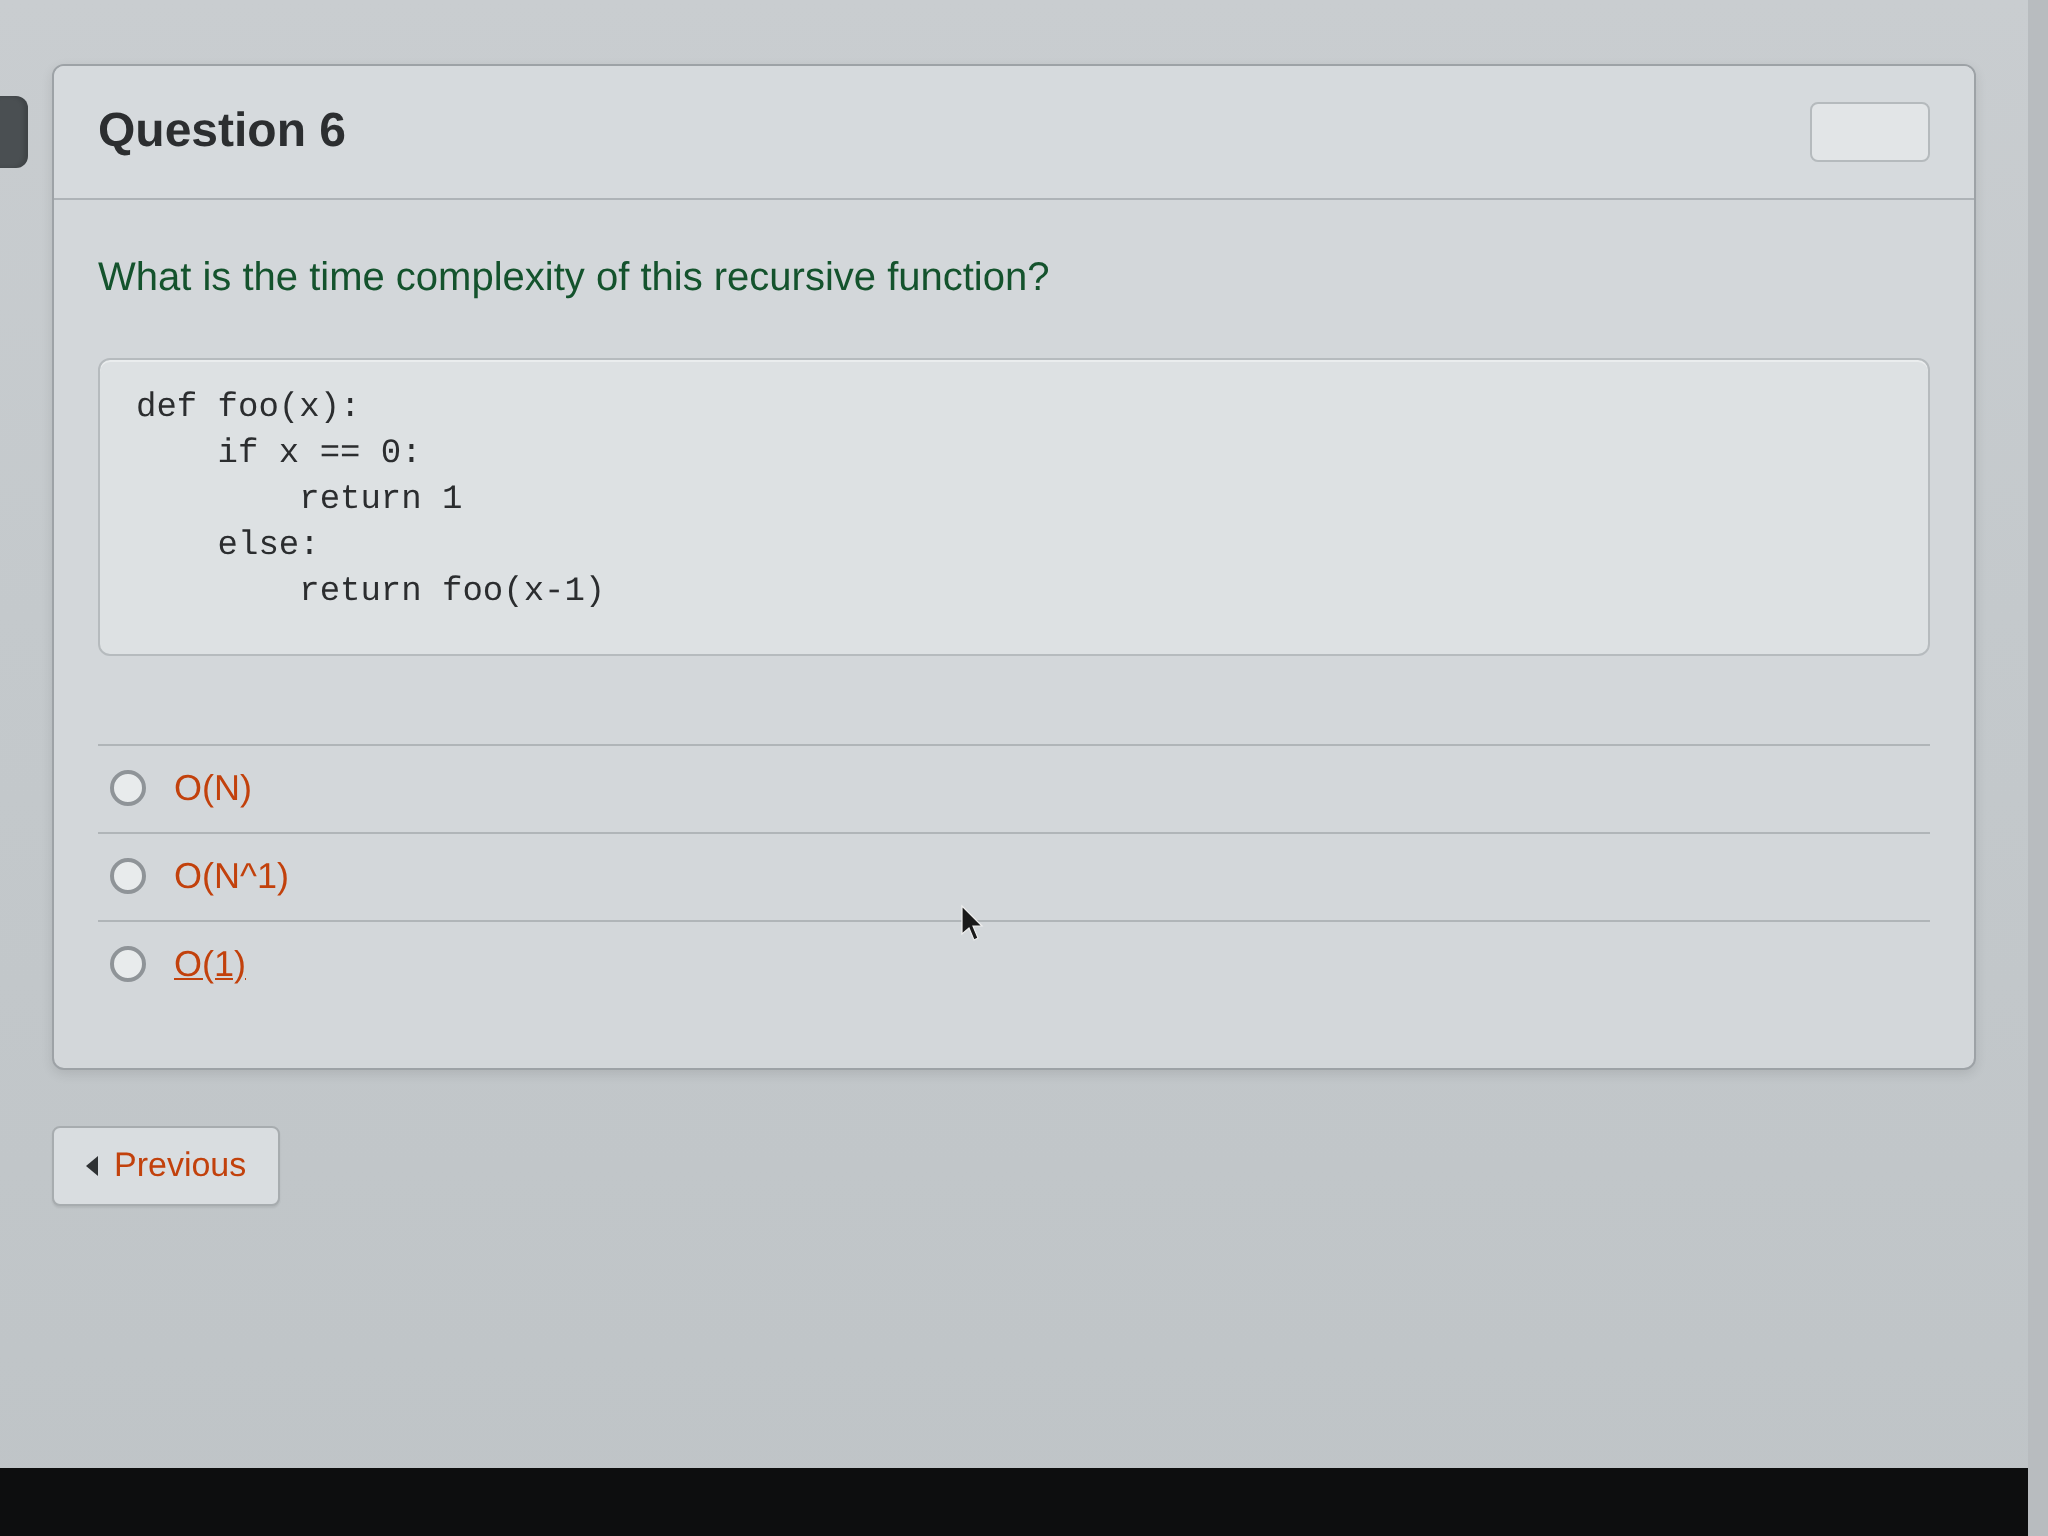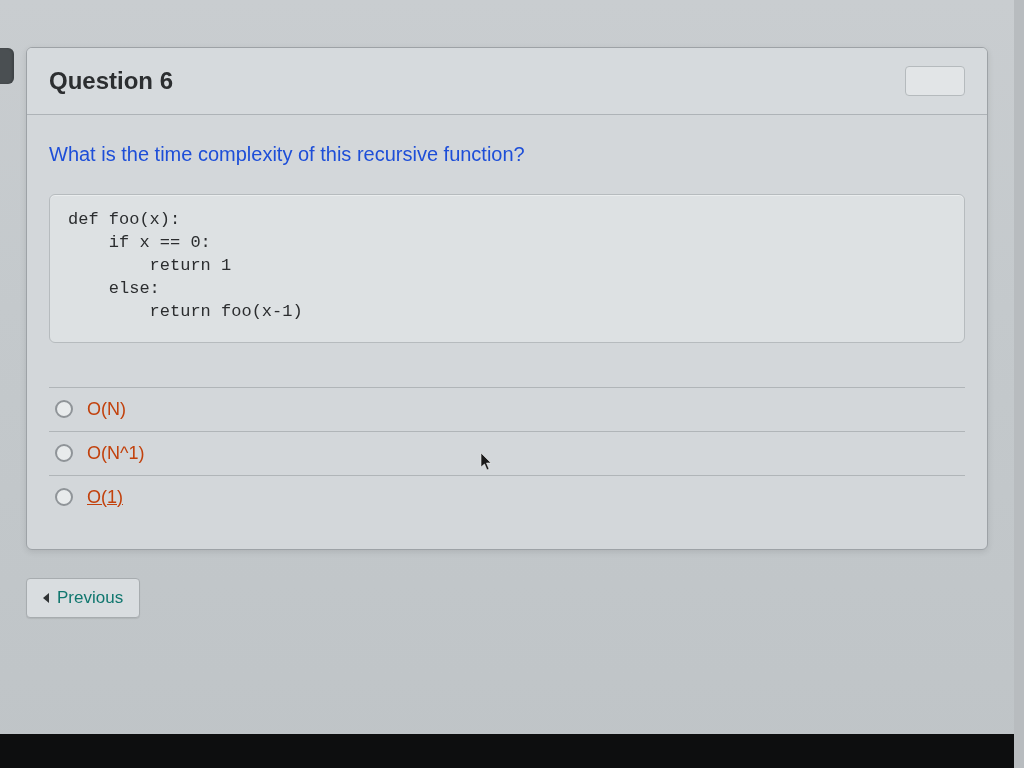--- a/index.html
+++ b/index.html
@@ -8,21 +8,21 @@
     width: 1024px; height: 768px;
     background: #b8bcbf;
     font-family: "Helvetica Neue", Arial, sans-serif;
     color: #2d2f31;
     overflow: hidden;
   }
   .page {
     position: relative;
     width: 1014px; height: 768px;
     background: linear-gradient(180deg, #c9cdd0 0%, #c4c9cc 40%, #bfc4c7 100%);
-    padding-top: 47px;
+    padding-top: 32px;
   }
   .tab-marker {
     position: absolute;
     left: 0; top: 48px;
     width: 14px; height: 36px;
     background: #4a4f52;
     border-top-right-radius: 6px;
     border-bottom-right-radius: 6px;
     box-shadow: inset -2px 0 2px rgba(0,0,0,0.15);
   }
@@ -60,21 +60,21 @@
     width: 60px; height: 30px;
     background: #e2e5e7;
     border: 1px solid #b5babd;
     border-radius: 4px;
   }
   .card-body {
     padding: 28px 22px 30px 22px;
   }
   .prompt {
     font-size: 20px;
-    color: #1d4ed8;
+    color: #14532d;
     margin-bottom: 28px;
   }
   .code-block {
     background: #dde1e3;
     border: 1px solid #b6bbbe;
     border-radius: 6px;
     padding: 14px 18px 18px 18px;
     font-family: Liberation Mono, monospace;
     font-size: 17px;
     line-height: 1.35;
@@ -109,21 +109,21 @@
     justify-content: space-between;
     align-items: center;
     margin: 28px 26px 0 26px;
   }
   .nav-btn {
     background: #d9dde0;
     border: 1px solid #a7acaf;
     border-radius: 4px;
     padding: 9px 16px;
     font-size: 17px;
-    color: #0f766e;
+    color: #c2410c;
     display: inline-flex;
     align-items: center;
     gap: 8px;
     cursor: pointer;
     box-shadow: 0 1px 1px rgba(0,0,0,0.08);
   }
   .tri {
     display: inline-block;
     width: 0; height: 0;
     border-top: 5px solid transparent;

